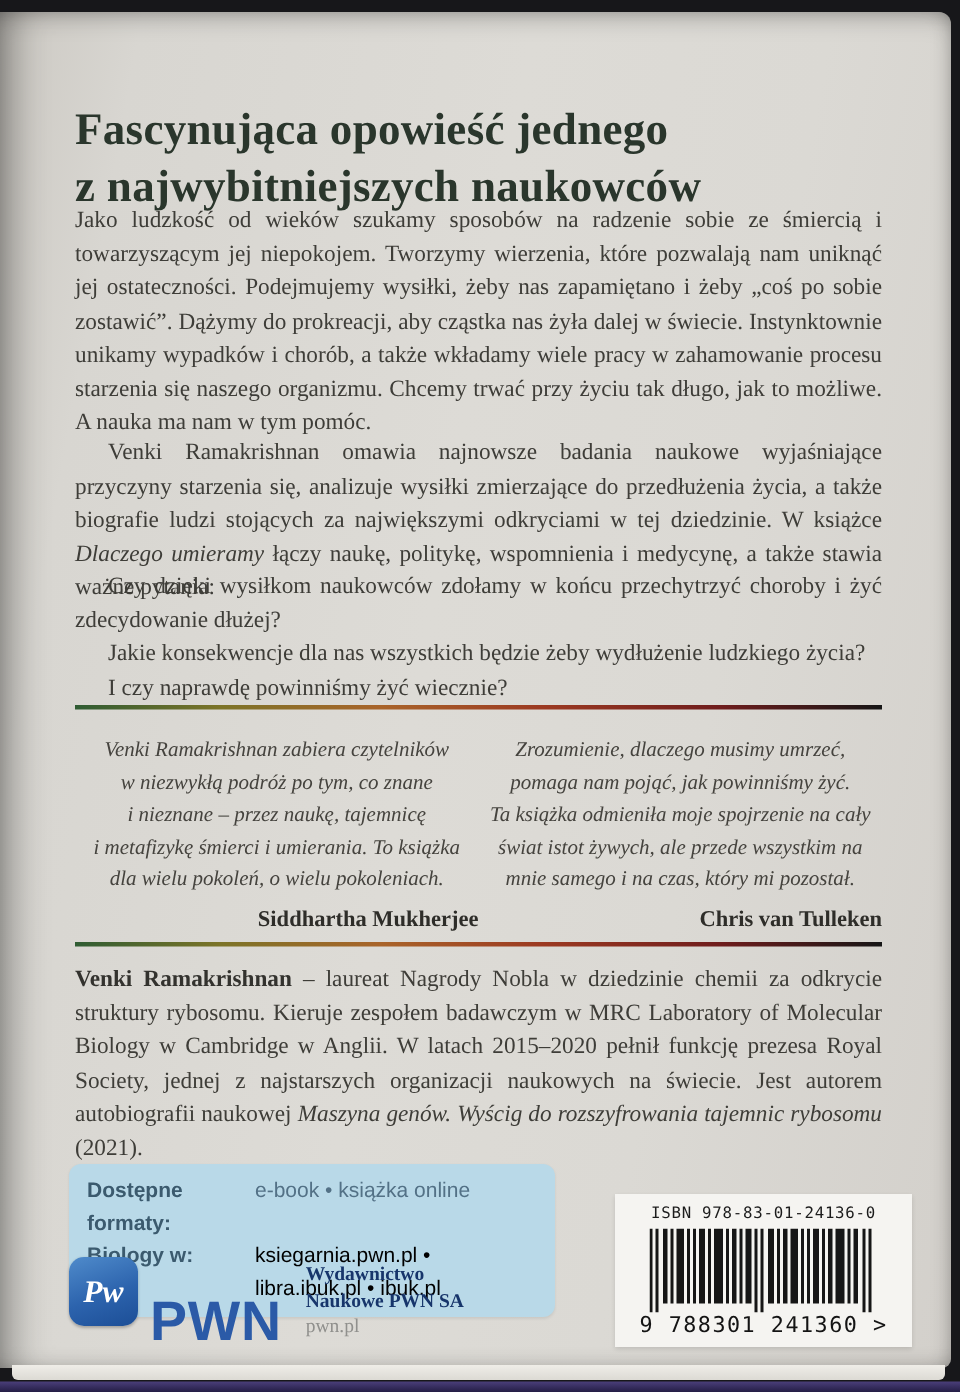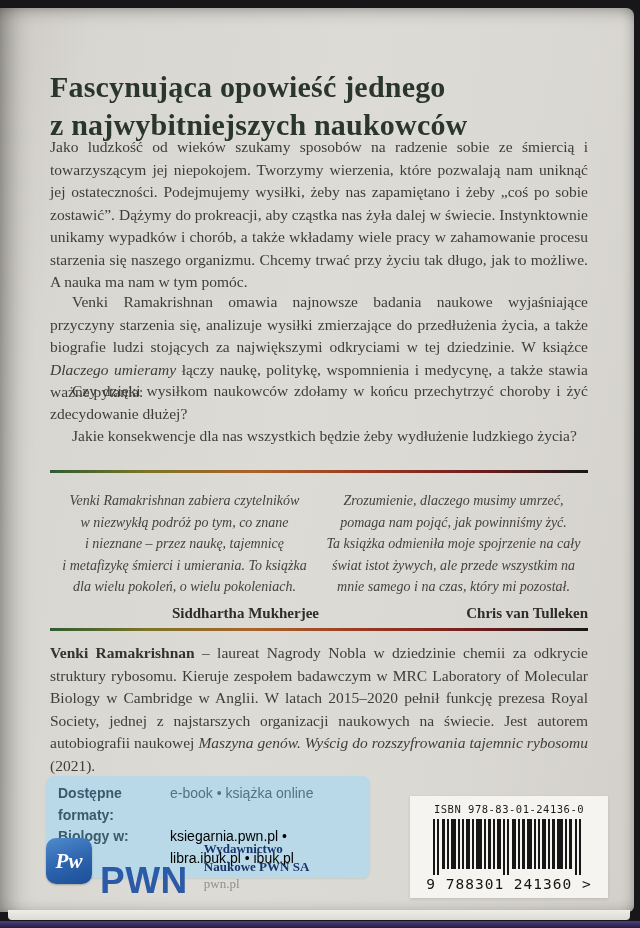--- a/index.html
+++ b/index.html
@@ -127,20 +127,21 @@
   <h1 class="section headline">Fascynująca opowieść jednego
 z najwybitniejszych naukowców</h1>
 
   <p class="section copy intro">Jako ludzkość od wieków szukamy sposobów na radzenie sobie ze śmiercią i towarzyszącym jej niepokojem. Tworzymy wierzenia, które pozwalają nam uniknąć jej ostateczności. Podejmujemy wysiłki, żeby nas zapamiętano i żeby „coś po sobie zostawić”. Dążymy do prokreacji, aby cząstka nas żyła dalej w świecie. Instynktownie unikamy wypadków i chorób, a także wkładamy wiele pracy w zahamowanie procesu starzenia się naszego organizmu. Chcemy trwać przy życiu tak długo, jak to możliwe. A nauka ma nam w tym pomóc.</p>
 
   <p class="section copy about"><span>Venki Ramakrishnan omawia najnowsze badania naukowe wyjaśniające przyczyny starzenia się, analizuje wysiłki zmierzające do przedłużenia życia, a także biografie ludzi stojących za największymi odkryciami w tej dziedzinie. W książce </span><i>Dlaczego umieramy</i><span> łączy naukę, politykę, wspomnienia i medycynę, a także stawia ważne pytania:</span></p>
 
   <div class="section copy questions">
     <p>Czy dzięki wysiłkom naukowców zdołamy w końcu przechytrzyć choroby i żyć zdecydowanie dłużej?</p>
     <p>Jakie konsekwencje dla nas wszystkich będzie żeby wydłużenie ludzkiego życia?</p>
+    <p>I czy naprawdę powinniśmy żyć wiecznie?</p>
   </div>
 
   <div class="rule rule-1"></div>
 
   <div class="section endorsements">
     <div class="endorsement">
       <div class="quote">Venki Ramakrishnan zabiera czytelników
 w niezwykłą podróż po tym, co znane
 i nieznane – przez naukę, tajemnicę
 i metafizykę śmierci i umierania. To książka

